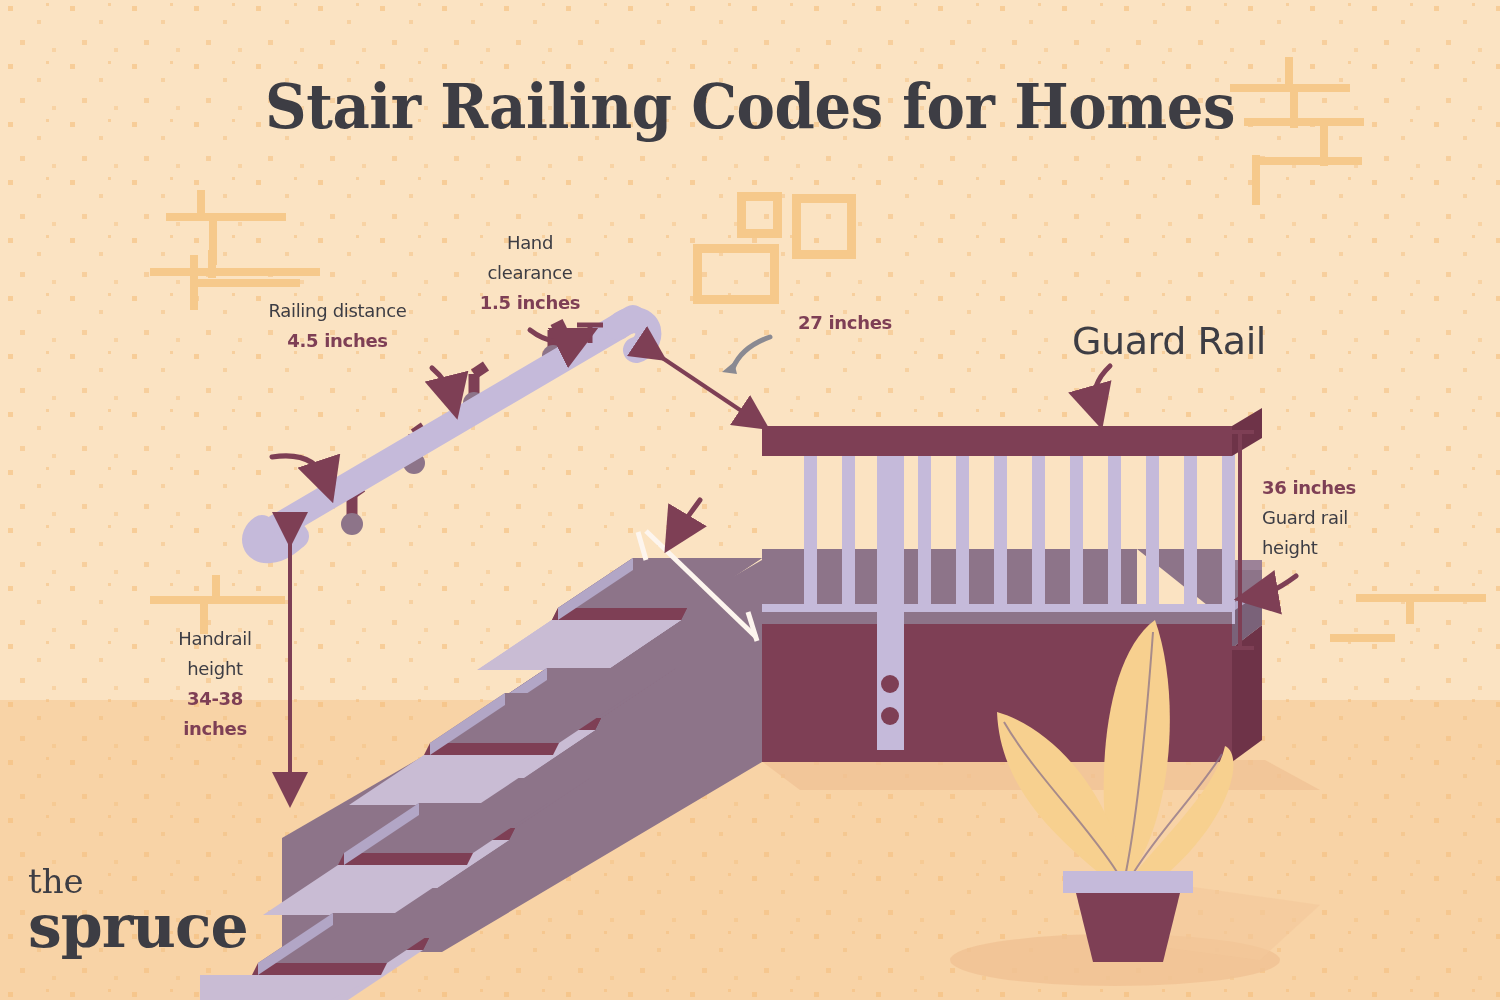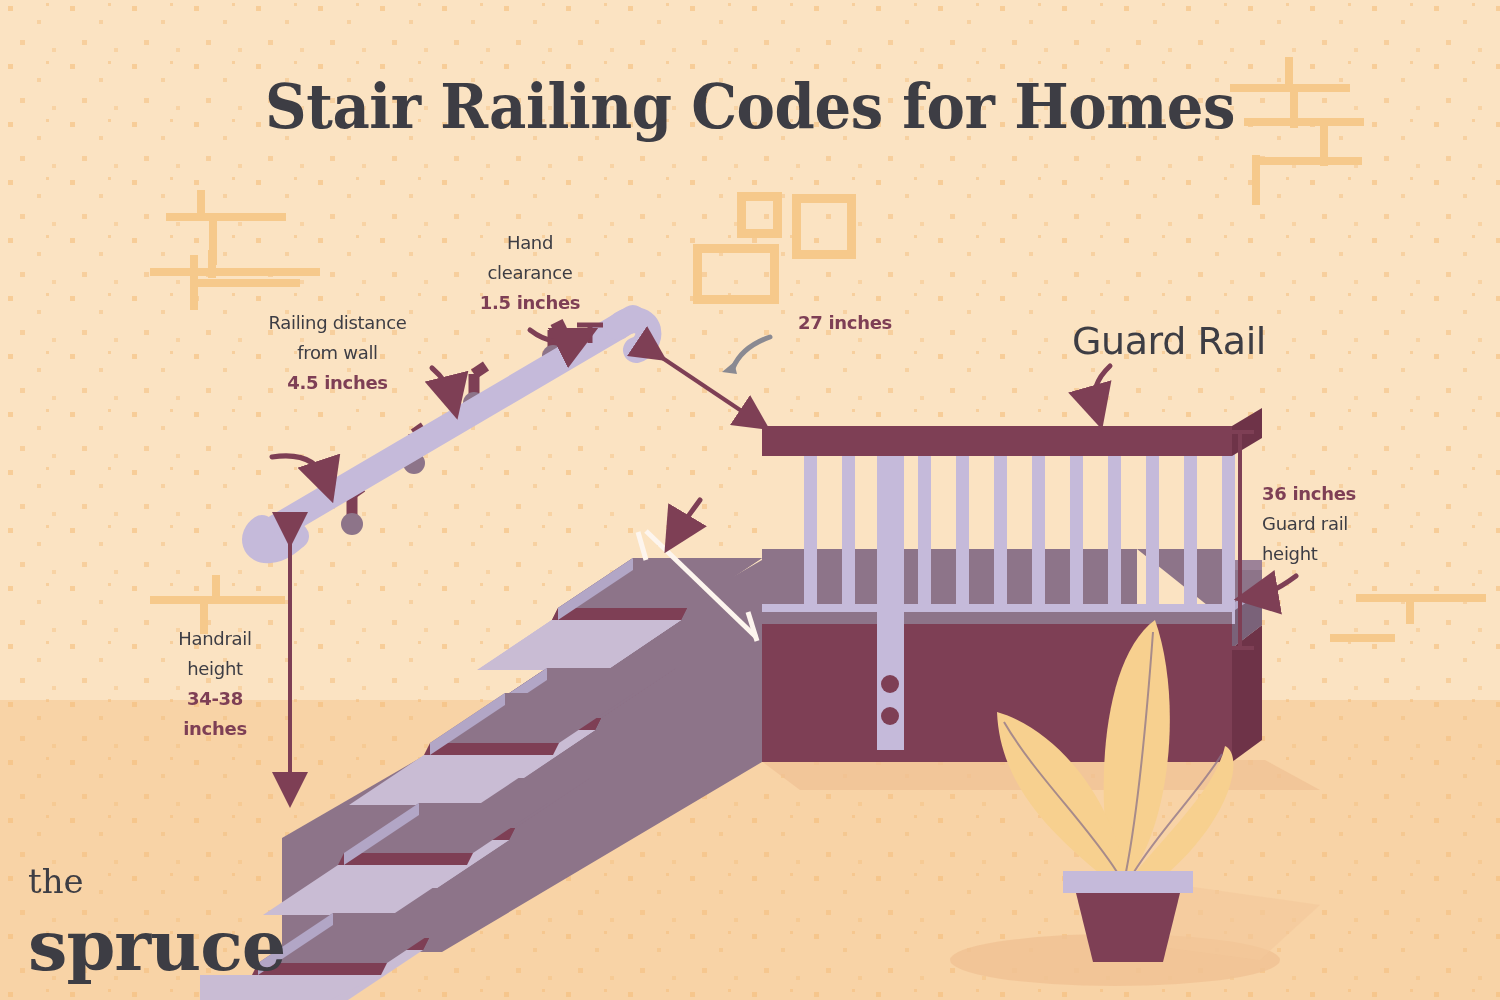--- a/index.html
+++ b/index.html
@@ -23,21 +23,21 @@
   .title{
     position:absolute;left:0;top:70px;width:1500px;text-align:center;
     font-family:"DejaVu Serif", serif;font-weight:bold;
     font-size:62px;letter-spacing:-0.5px;color:#3d3d44;
     transform:scaleX(0.93);transform-origin:center top;
   }
 
   
   .logo{position:absolute;left:28px;top:864px;color:#3d3d44;font-family:"DejaVu Serif", serif;}
   .logo .the{font-size:34px;line-height:34px;letter-spacing:0px;}
-  .logo .spruce{font-size:70px;line-height:56px;font-weight:bold;letter-spacing:-1px;margin-top:20px;}
+  .logo .spruce{font-size:60px;line-height:56px;font-weight:bold;letter-spacing:-1px;}
 
   
   .lbl{position:absolute;color:#3d3d44;font-size:18px;line-height:30px;letter-spacing:-0.3px;}
   .lbl b{color:#7e3f55;font-weight:bold;}
   .big{font-size:33px;line-height:38px;color:#3d3d44;letter-spacing:-0.4px;}
 
   
   .svgfull{position:absolute;left:0;top:0;width:1500px;height:1000px;}
 </style>
 </head>
@@ -344,35 +344,34 @@
     <div class="the">the</div>
     <div class="spruce">spruce</div>
   </div>
 
   <div class="lbl" style="left:455px;top:228px;width:150px;text-align:center;">
     <div>Hand</div>
     <div>clearance</div>
     <b>1.5 inches</b>
   </div>
 
-  <div class="lbl" style="left:220px;top:308px;width:235px;text-align:center;">
+  <div class="lbl" style="left:220px;top:296px;width:235px;text-align:center;">
     <div>Railing distance</div>
-    <div>from wall</div>
     <b>4.5 inches</b>
   </div>
 
   <div class="lbl" style="left:798px;top:308px;width:240px;text-align:left;">
     <b>27 inches</b>
   </div>
 
   <div class="lbl big" style="left:1072px;top:322px;font-size:38px;">Guard Rail</div>
 
 
 
-  <div class="lbl" style="left:1262px;top:473px;width:200px;text-align:left;margin-top:6px;">
+  <div class="lbl" style="left:1262px;top:473px;width:200px;text-align:left;">
     <b>36 inches</b>
     <div>Guard rail</div>
     <div>height</div>
   </div>
 
   <div class="lbl" style="left:140px;top:624px;width:150px;text-align:center;">
     <div>Handrail</div>
     <div>height</div>
     <b>34-38</b><br>
     <b>inches</b>

